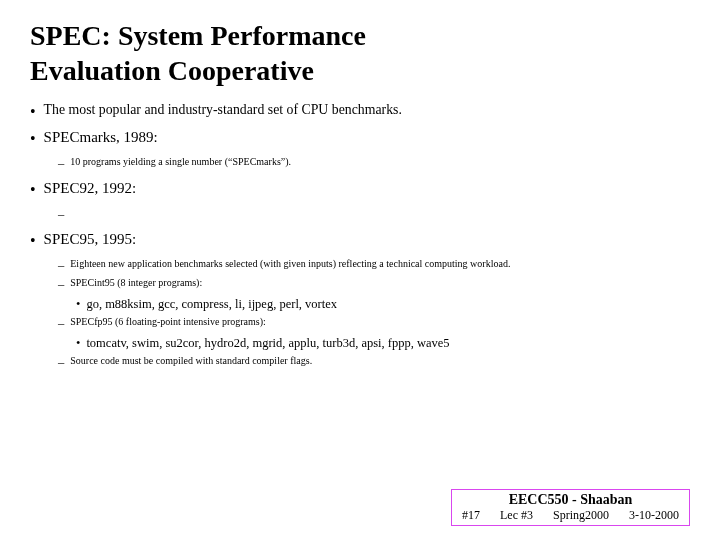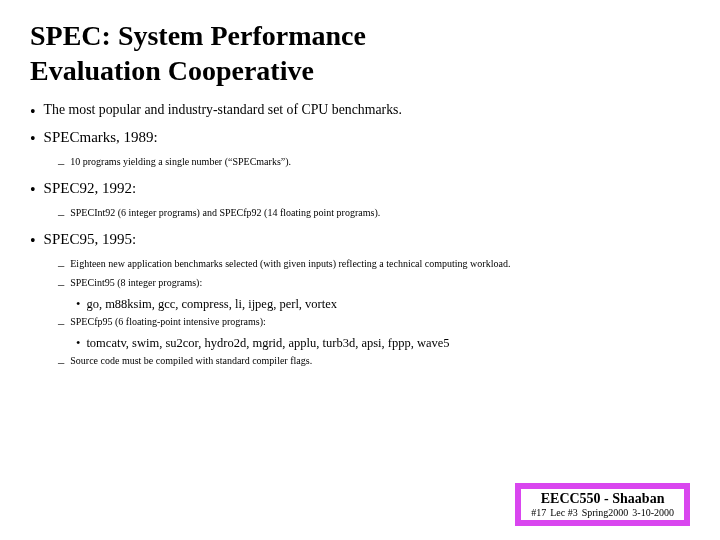--- a/index.html
+++ b/index.html
@@ -105,36 +105,36 @@
     }
 
     .footer {
       display: flex;
       justify-content: flex-end;
       align-items: flex-end;
       margin-top: 6px;
     }
 
     .footer-box {
-      border: 6px solid #d946ef;
+      border: 1px solid #d946ef;
       padding: 2px 10px;
       display: flex;
       flex-direction: column;
       align-items: center;
     }
 
     .footer-title {
       font-size: 14px;
       font-weight: bold;
     }
 
     .footer-sub {
-      font-size: 10px;
-      display: flex;
-      gap: 4px;
+      font-size: 12px;
+      display: flex;
+      gap: 20px;
     }
 
     .mb4 { margin-bottom: 4px; }
     .mb6 { margin-bottom: 6px; }
   </style>
 </head>
 <body>
 
 <div class="slide">
 
@@ -161,21 +161,20 @@
       </div>
     </div>
 
     <div class="bullet-main mb4">
       <span class="bullet-dot">•</span>
       <span class="bullet-text large">SPEC92, 1992:</span>
     </div>
     <div class="sub-list mb6">
       <div class="sub-item">
         <span class="sub-dash">–</span>
-        <span class="sub-text">SPECInt92 (6 integer programs) and SPECfp92  (14 floating point programs).</span>
       </div>
     </div>
 
     <div class="bullet-main mb4">
       <span class="bullet-dot">•</span>
       <span class="bullet-text large">SPEC95, 1995:</span>
     </div>
     <div class="sub-list">
 
       <div class="sub-item">

